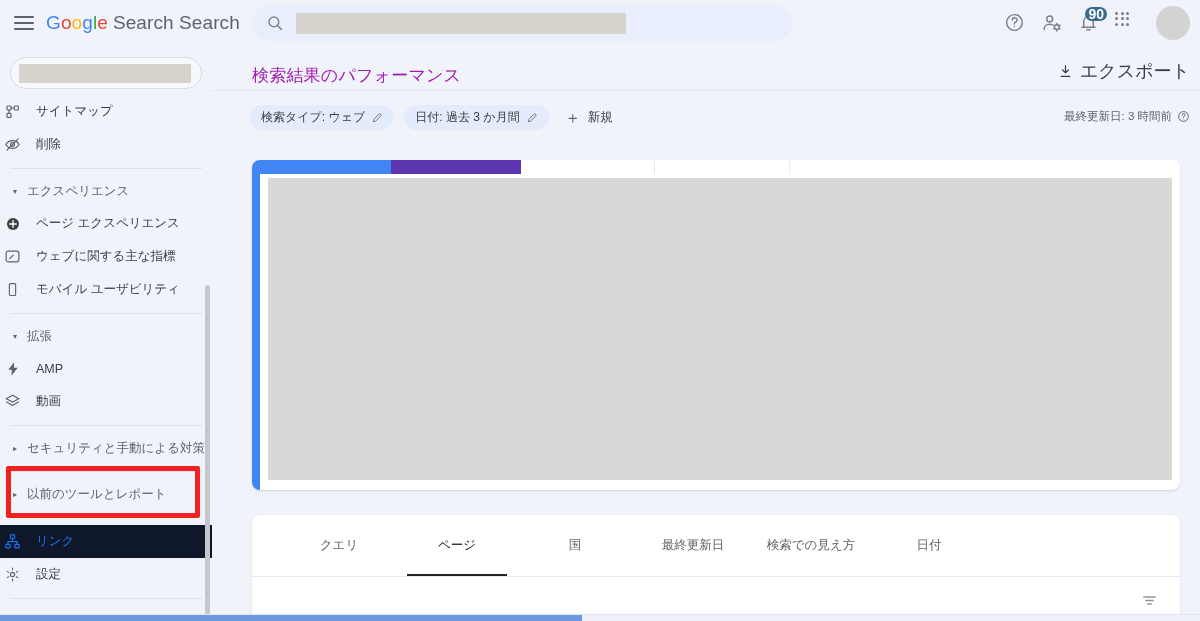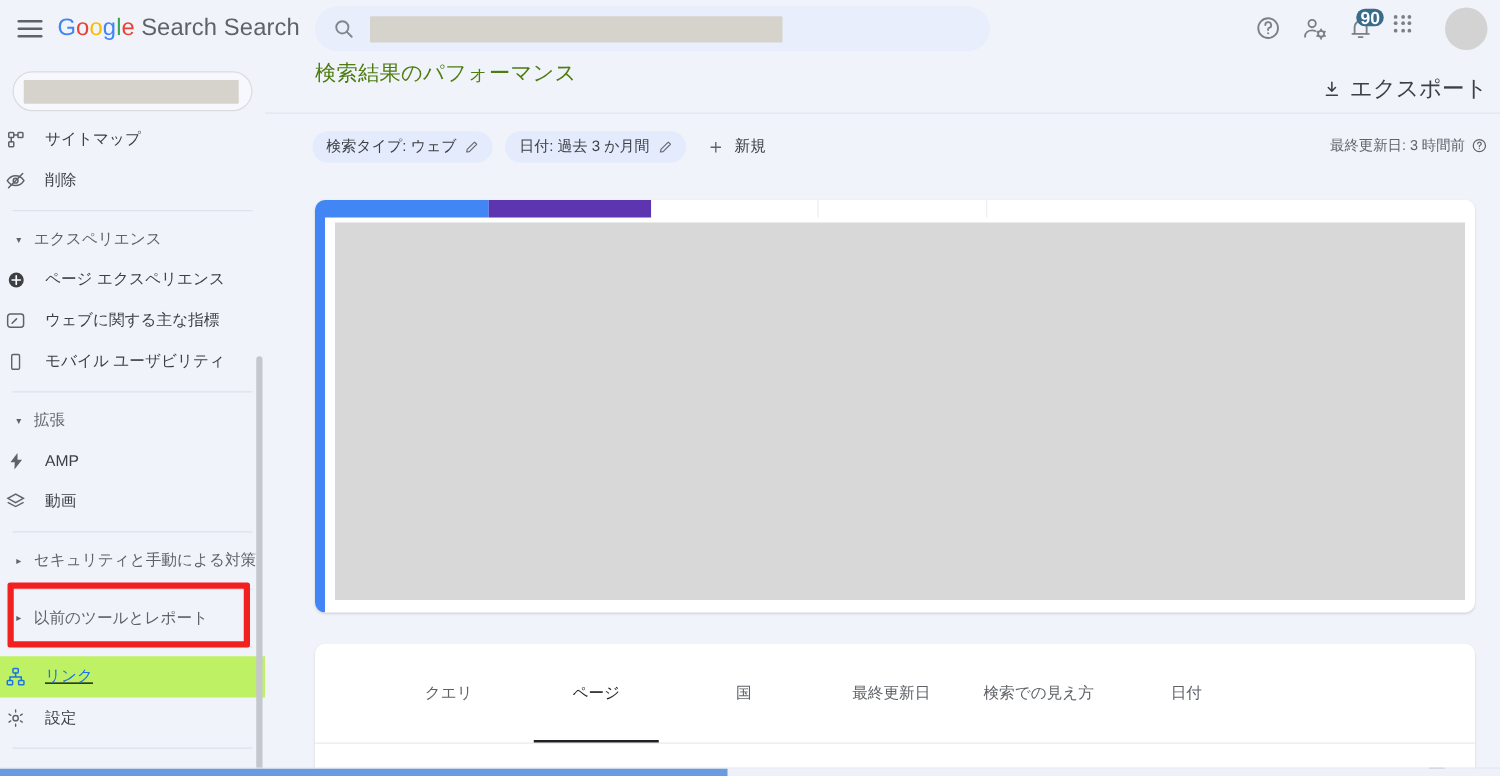--- a/index.html
+++ b/index.html
@@ -116,21 +116,21 @@
     flex: 0 0 auto;
     margin-right: 14px;
     display: flex; align-items: center; justify-content: center;
     color: #5f6368;
   }
   .nav-item .ni-label {
     font-size: 12.5px;
     color: #3c4043;
     white-space: nowrap;
   }
-  .nav-item.active { background: #bef264; text-decoration: underline; }
+  .nav-item.active { background: #0f172a; }
   .nav-item.active .ni-label { color: #1a73e8; }
   .nav-group {
     height: 31px;
     display: flex; align-items: center;
     padding-left: 13px;
     cursor: pointer;
   }
   .nav-group .caret {
     width: 14px; font-size: 8px; color: #5f6368;
     flex: 0 0 auto;
@@ -159,22 +159,22 @@
     z-index: 50;
   }
 
   
   .main {
     position: absolute; left: 212px; top: 45px;
     width: 988px; height: 570px;
     background: #f1f3fb;
   }
   .page-title {
-    position: absolute; left: 40px; top: 2px;
-    font-size: 17px; color: #4d7c0f; letter-spacing: .2px;
+    position: absolute; left: 40px; top: 19px;
+    font-size: 17px; color: #a21caf; letter-spacing: .2px;
   }
   .export-btn {
     position: absolute; right: 10px; top: 14px;
     display: flex; align-items: center; gap: 7px;
     font-size: 18px; color: #3c4043;
     cursor: pointer;
   }
   .title-rule {
     position: absolute; left: 0; top: 45px; width: 988px; height: 1px;
     background: #e3e6ef;
@@ -235,23 +235,23 @@
   .table-card {
     position: absolute; left: 40px; top: 470px;
     width: 928px; height: 120px;
     background: #fff;
     border-radius: 8px;
     box-shadow: 0 1px 2px rgba(60,64,67,.18);
     overflow: hidden;
   }
   .dim-tabs {
     display: flex; align-items: stretch;
-    height: 80px;
+    height: 62px;
     border-bottom: 1px solid #e8eaed;
-    padding-left: 48px;
+    padding-left: 28px;
   }
   .dim-tab {
     min-width: 118px;
     display: flex; align-items: center; justify-content: center;
     font-size: 12.5px; color: #5f6368;
     cursor: pointer;
     position: relative;
     white-space: nowrap;
     padding: 0 14px;
   }

